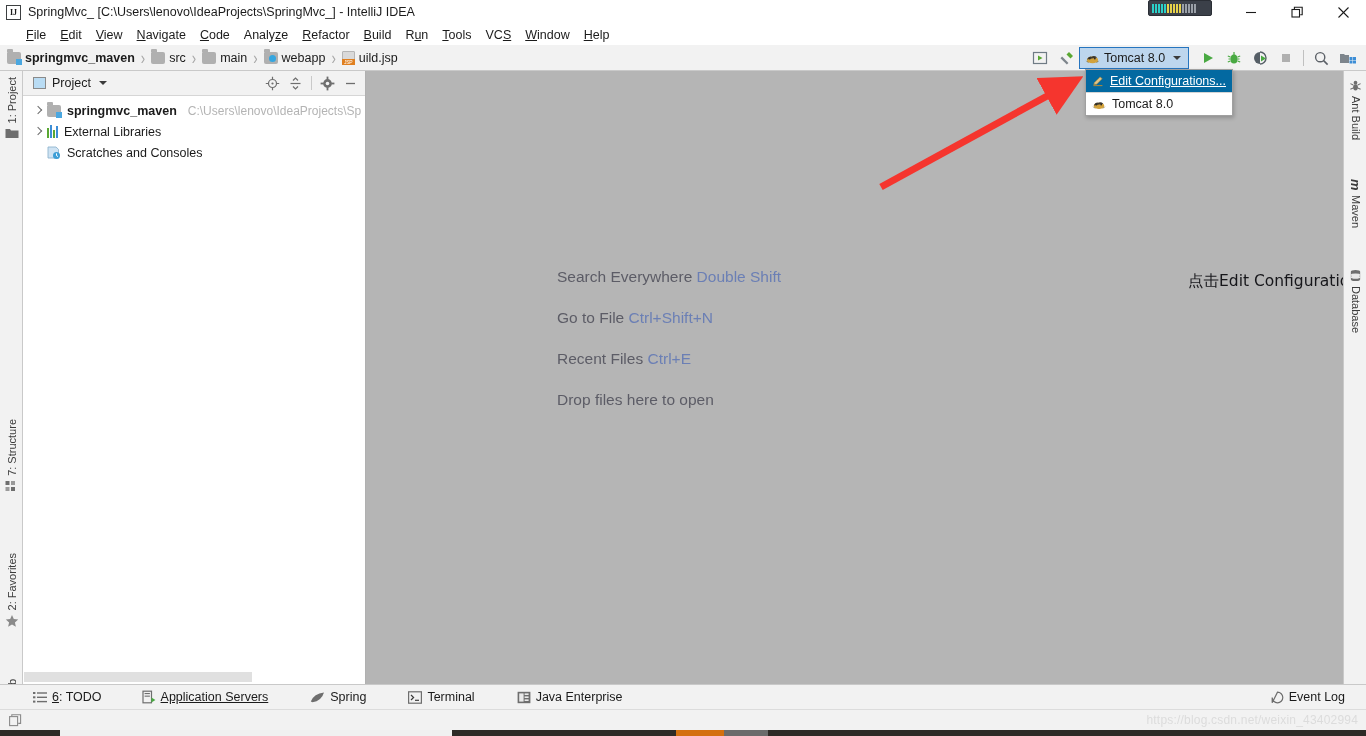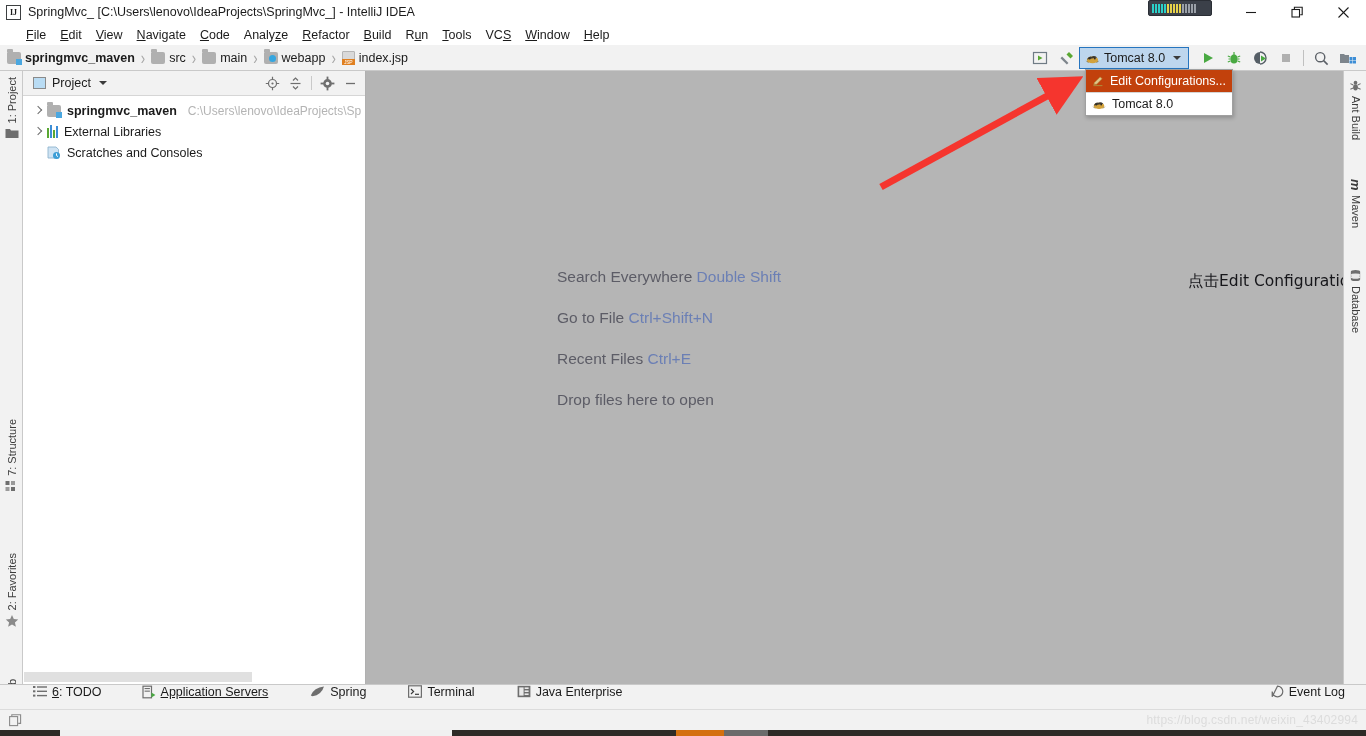--- a/index.html
+++ b/index.html
@@ -111,21 +111,21 @@
   
   .dropdown {
     position: absolute; left: 1085px; top: 69px; width: 148px;
     background: #ffffff; border: 1px solid #a0a0a0; z-index: 40;
     box-shadow: 1px 2px 4px rgba(0,0,0,0.22);
   }
   .dd-item {
     height: 22px; display: flex; align-items: center; gap: 6px;
     padding: 0 6px; font-size: 12.5px; color: #1b1b1b; white-space: nowrap;
   }
-  .dd-item.sel { background: #c2410c; color: #ffffff; }
+  .dd-item.sel { background: #0369a1; color: #ffffff; text-decoration: underline; }
   .dd-sep { height: 1px; background: #d4d4d4; margin: 0; }
 
   
   .lstrip {
     position: absolute; left: 0; top: 71px; width: 23px; height: 613px;
     background: #f2f2f2; border-right: 1px solid #c9c9c9;
   }
   .vtab {
     position: absolute; left: 0; width: 23px;
     display: flex; flex-direction: column; align-items: center; gap: 4px;
@@ -198,21 +198,21 @@
   }
   .arrow-svg { position: absolute; left: 0; top: 0; width: 977px; height: 613px; pointer-events: none; }
 
   
   .botbar {
     position: absolute; left: 0; top: 684px; width: 1366px; height: 25px;
     background: #f2f2f2; border-top: 1px solid #c9c9c9;
     display: flex; align-items: center;
   }
   .bt {
-    display: flex; gap: 5px; font-size: 12.5px; color: #1b1b1b;
+    display: flex; align-items: center; gap: 5px; font-size: 12.5px; color: #1b1b1b;
     padding: 0 9px; height: 25px; white-space: nowrap;
   }
   .bt u { text-decoration: underline; }
   .botbar .right { margin-left: auto; display: flex; align-items: center; padding-right: 12px; }
 
   .statusbar {
     position: absolute; left: 0; top: 709px; width: 1366px; height: 21px;
     background: #f2f2f2; border-top: 1px solid #dcdcdc; display: flex; align-items: center;
   }
   .status-ico { margin-left: 9px; width: 13px; height: 13px; }
@@ -311,21 +311,21 @@
         <span class="lbl">main</span>
       </div>
       <span class="crumb-sep">›</span>
       <div class="crumb">
         <span class="ico-folder web"></span>
         <span class="lbl">webapp</span>
       </div>
       <span class="crumb-sep">›</span>
       <div class="crumb">
         <span class="ico-jsp"></span>
-        <span class="lbl">index.jsp</span>
+        <span class="lbl">uild.jsp</span>
       </div>
     </div>
 
     <div class="toolbar-right">
       <div class="tb-btn">
         <svg width="16" height="16" viewBox="0 0 16 16">
           <rect x="1.5" y="2.5" width="13" height="11" fill="none" stroke="#6f7b85" stroke-width="1.2"></rect>
           <polygon points="6,5.5 10.5,8 6,10.5" fill="#5aa832"></polygon>
         </svg>
       </div>

